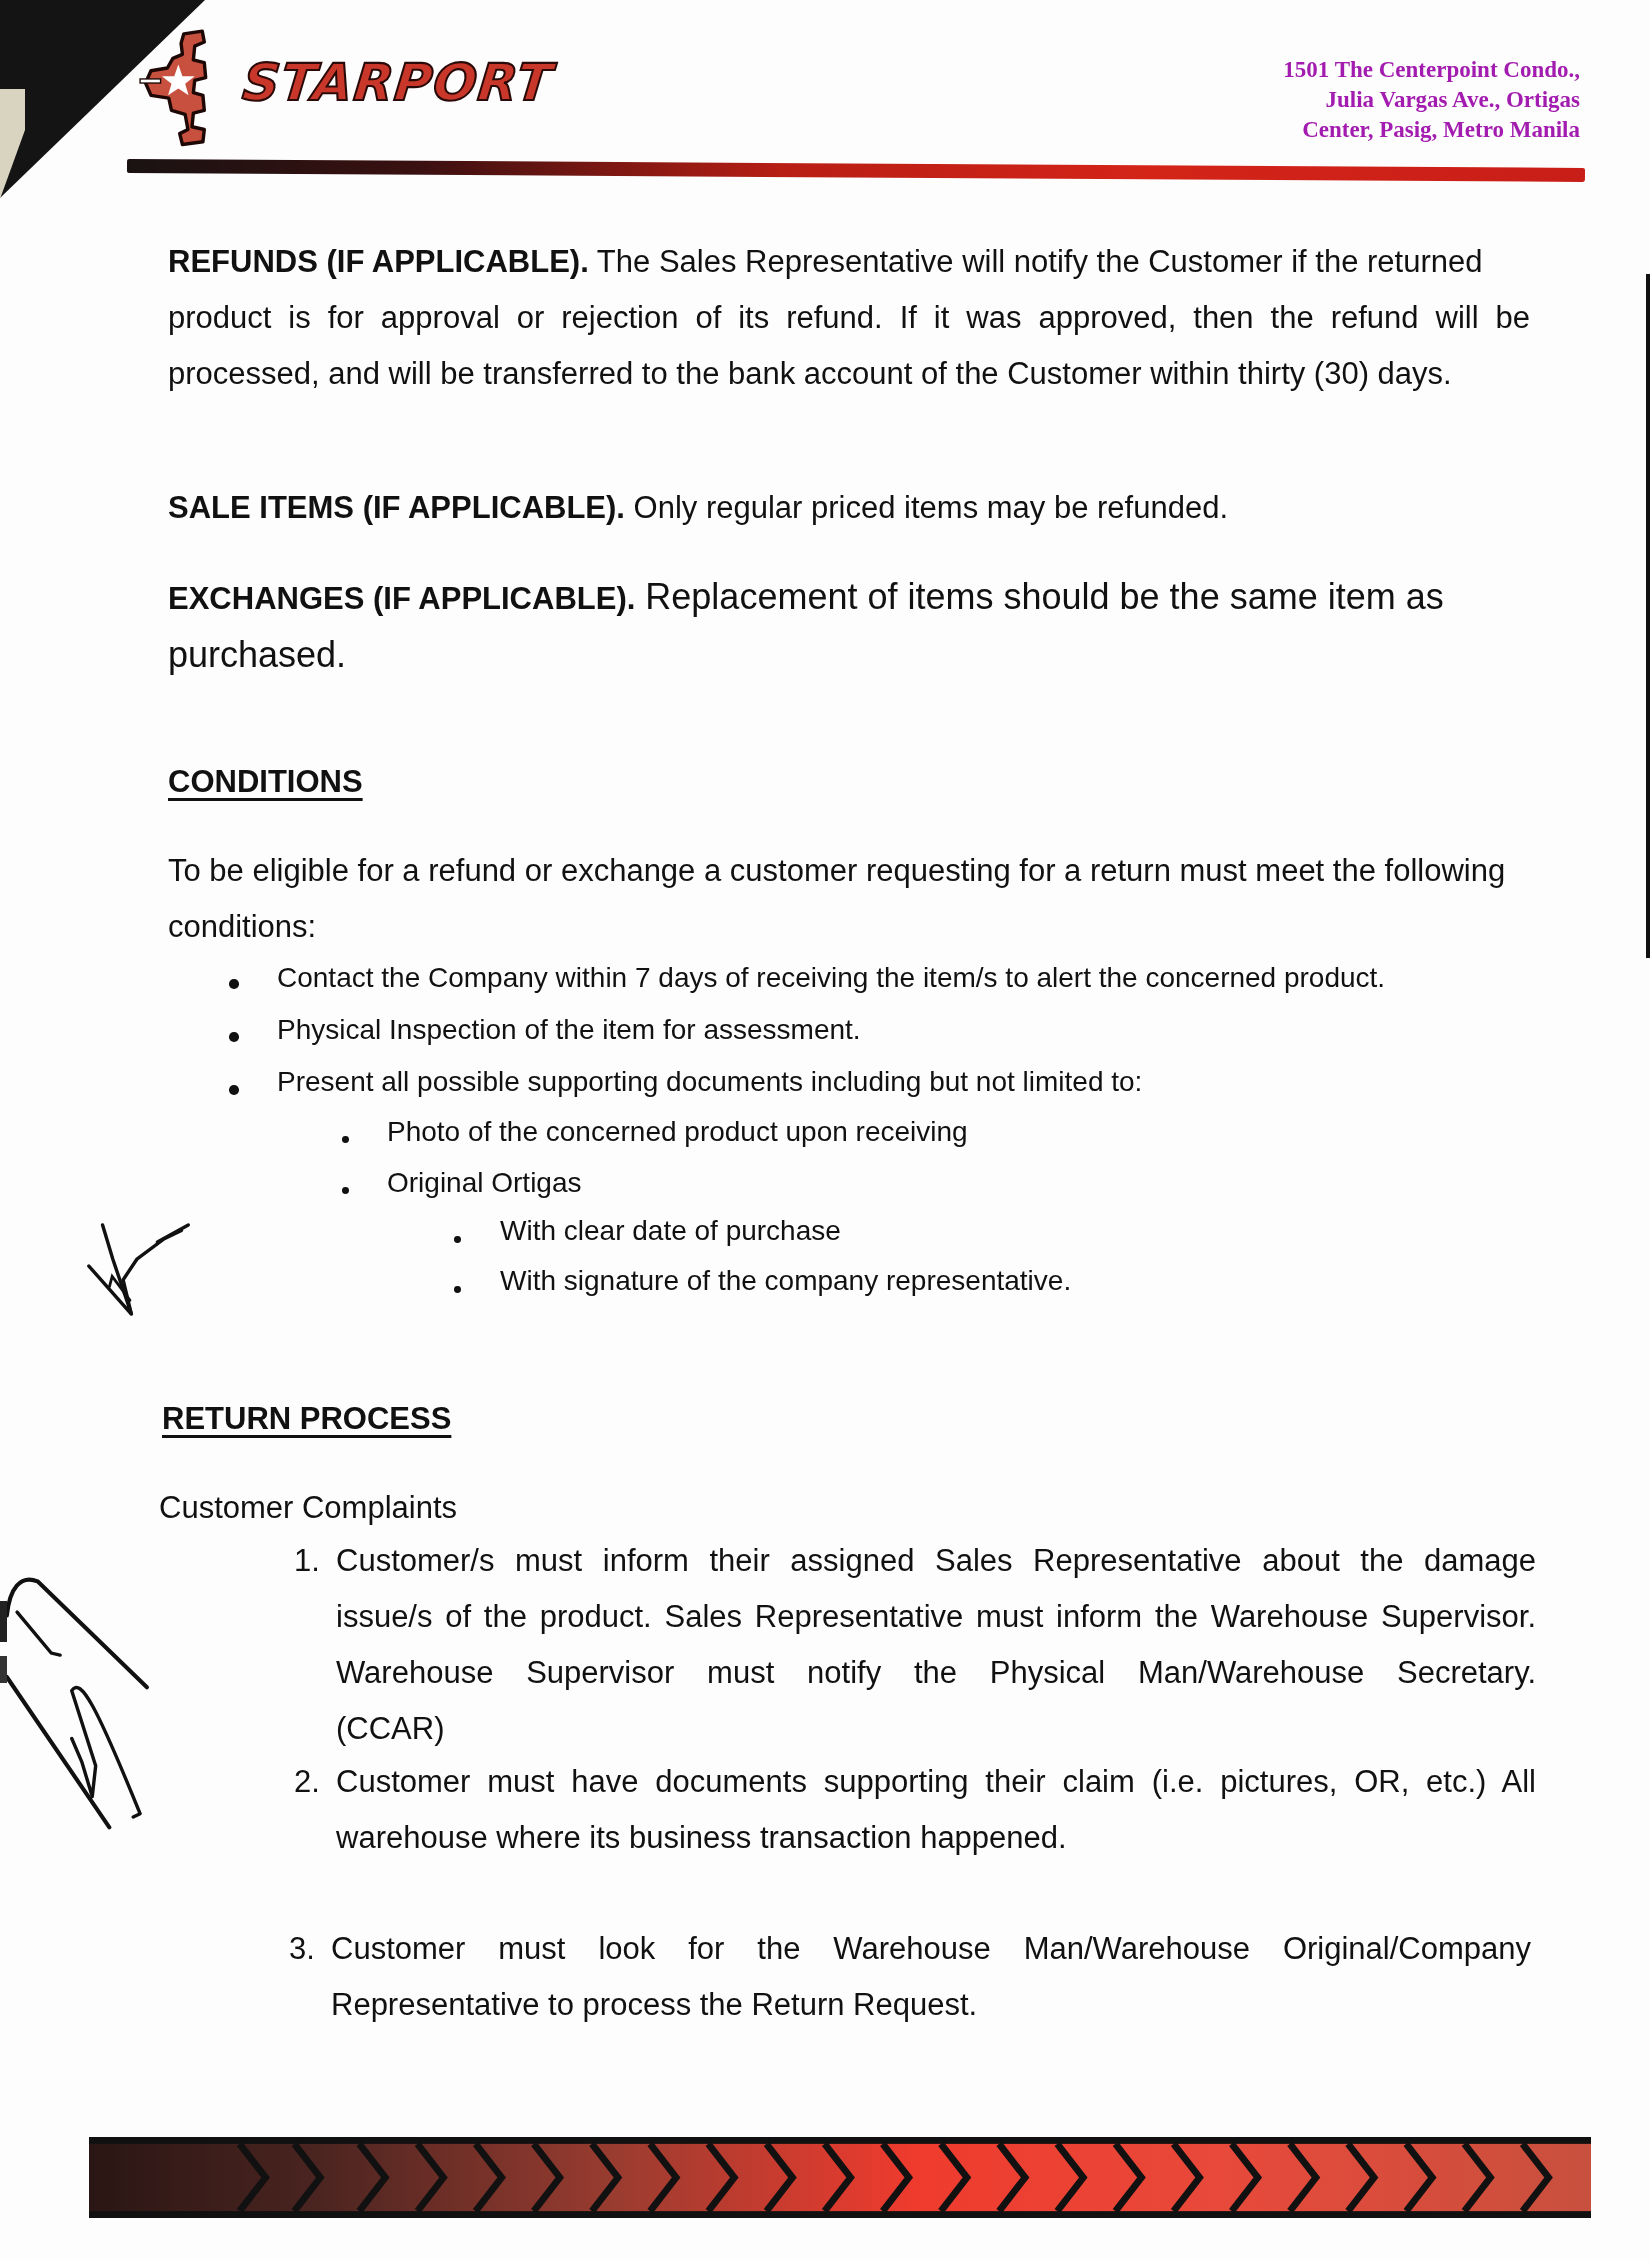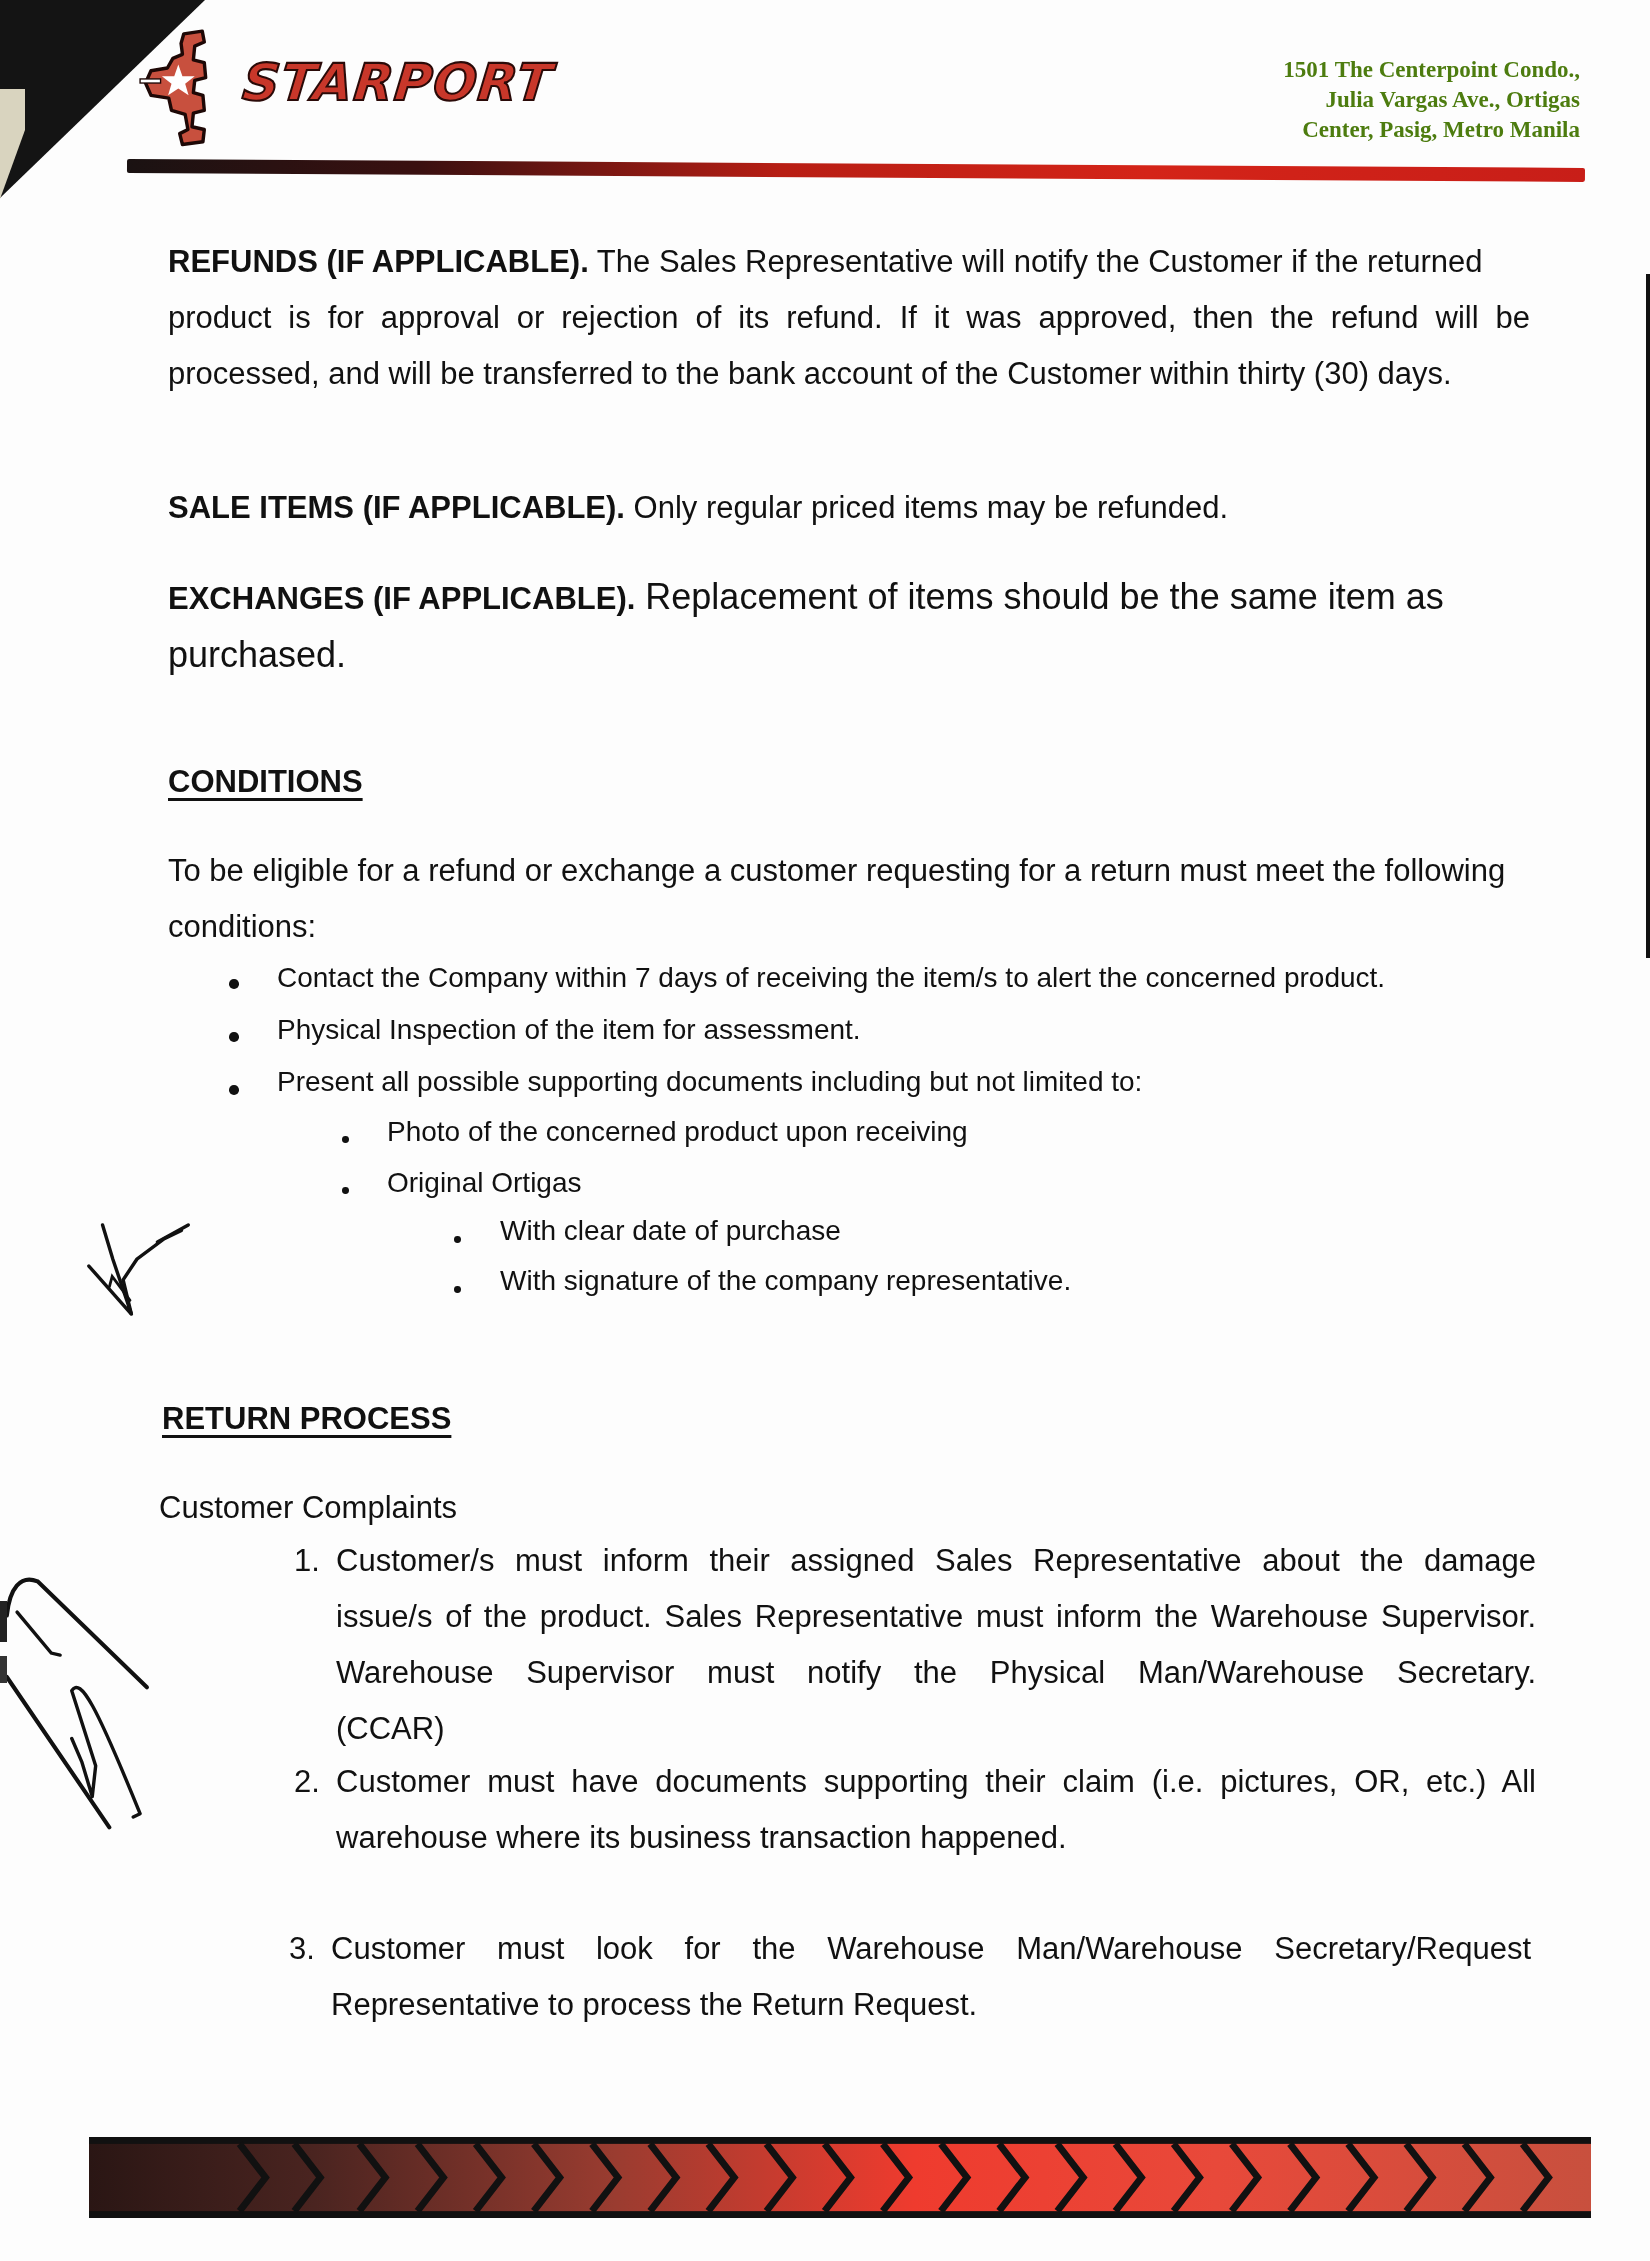--- a/index.html
+++ b/index.html
@@ -28,21 +28,21 @@
     position:absolute; left:106px; top:26px;
     font-family:"DejaVu Sans", sans-serif; font-weight:bold; font-size:51px;
     letter-spacing:1.4px; color:#c8372a;
     -webkit-text-stroke:2.1px #2a0a08;
     font-style:italic; transform:skewX(-6deg);
   }
   
   .address {
     right:71px; top:55px; text-align:right;
     font-family:"Liberation Serif", serif; font-weight:bold;
-    font-size:23px; line-height:30px; color:#4d7c0f;
+    font-size:23px; line-height:30px; color:#a21caf;
   }
   .address div { white-space:nowrap; }
   
   .header-rule {
     left:127px; top:159px; width:1458px; height:13.7px;
     background:linear-gradient(90deg,#1a1212 0%,#3a1010 20%,#b81e14 45%,#d42418 70%,#c81e18 100%);
     border-radius:2.1px; transform:rotate(0.35deg); transform-origin:left center;
   }
   
   .para { left:168px; width:1362px; font-size:31px; line-height:56px; }
@@ -152,21 +152,21 @@
   <span class="num">2.</span>
   <div class="num-text">
     <div style="text-align-last:justify">Customer must have documents supporting their claim (i.e. pictures, OR, etc.) All</div>
     <div>warehouse where its business transaction happened.</div>
   </div>
 </div>
 
 <div class="numbered" style="top:1921px;left:289px">
   <span class="num">3.</span>
   <div class="num-text">
-    <div style="text-align-last:justify">Customer must look for the Warehouse Man/Warehouse Secretary/Request</div>
+    <div style="text-align-last:justify">Customer must look for the Warehouse Man/Warehouse Original/Company</div>
     <div>Representative to process the Return Request.</div>
   </div>
 </div>
 
 <svg class="abs" style="left:0;top:1554px" width="164" height="287" viewBox="0 0 240 420">
   <path d="M10 90 C14 50 30 30 55 40 L215 195" fill="none" stroke="#111" stroke-width="6" stroke-linecap="round"></path>
   <path d="M25 85 L75 145 L88 148" fill="none" stroke="#111" stroke-width="5" stroke-linecap="round"></path>
   <path d="M10 180 L160 400" fill="none" stroke="#111" stroke-width="6" stroke-linecap="round"></path>
   <path d="M105 270 L120 305 L135 355 L140 310 L105 200 C118 180 140 220 205 380 L195 385" fill="none" stroke="#111" stroke-width="5" stroke-linecap="round" stroke-linejoin="round"></path>
 </svg>

